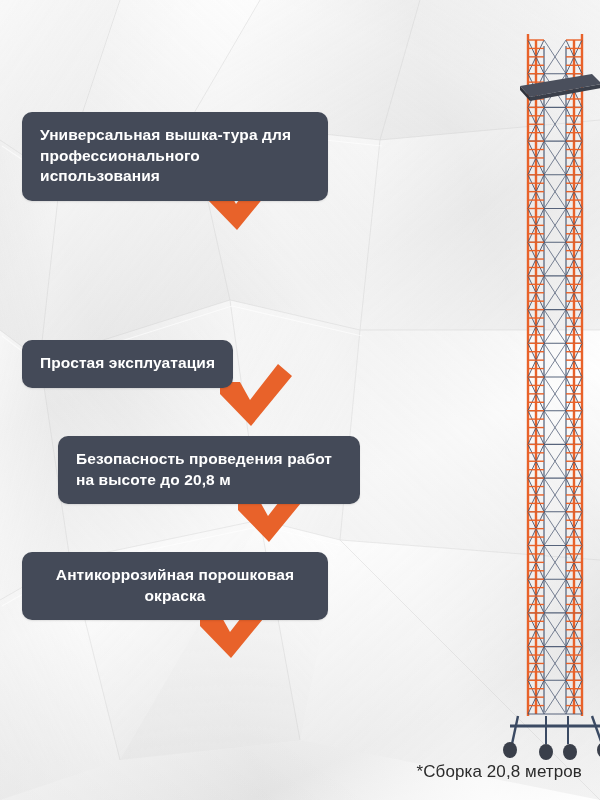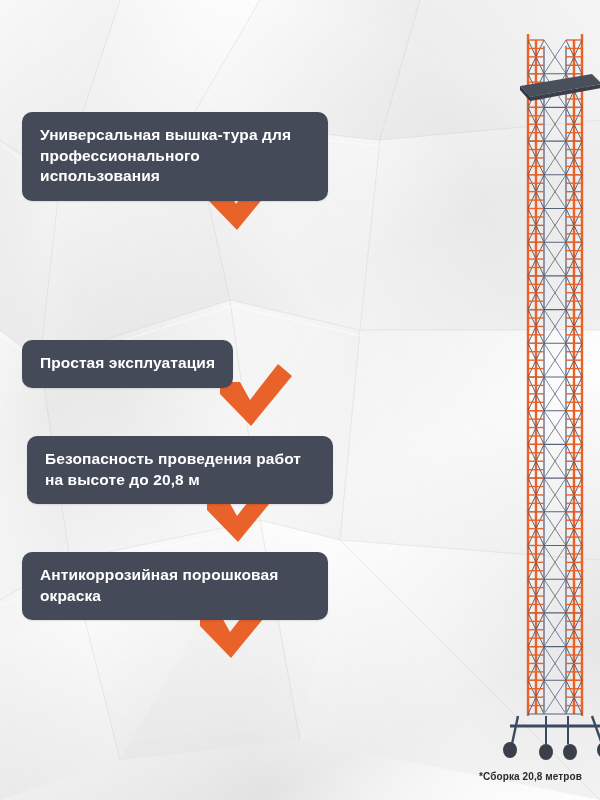--- a/index.html
+++ b/index.html
@@ -47,23 +47,23 @@
     z-index:1;
     pointer-events:none;
   }
   
   .tower-wrap{
     position:absolute;right:0;top:0;width:240px;height:800px;
   }
   .caption{
     position:absolute;
     right:18px;bottom:18px;
-    font-size:10px;
+    font-size:17px;
     color:#2b2b2b;
-    font-weight:700;
+    font-weight:400;
     letter-spacing:0.1px;
   }
 </style>
 </head>
 <body>
 
 <div class="backdrop">
   <svg viewBox="0 0 600 800" xmlns="http://www.w3.org/2000/svg" aria-hidden="true">
     <defs>
       <linearGradient id="fold1" x1="0" y1="0" x2="1" y2="1">
@@ -119,28 +119,28 @@
   </div>
 
 
   <div class="feature" style="left:22px;top:340px;border-radius:7px;">
     <svg class="check" style="left:198px;top:24px;" width="72" height="62" viewBox="0 0 72 62">
       <polygon points="0,18 20,18 30,36 58,0 72,12 31,62 0,30" fill="#e8622a"></polygon>
     </svg>
     <div class="bubble">Простая эксплуатация</div>
   </div>
 
-  <div class="feature" style="left:7px;top:436px;padding-left:20px;">
+  <div class="feature" style="left:38px;top:436px;padding-left:20px;">
     <svg class="check" style="left:200px;top:44px;" width="72" height="62" viewBox="0 0 72 62">
       <polygon points="0,18 20,18 30,36 58,0 72,12 31,62 0,30" fill="#e8622a"></polygon>
     </svg>
     <div class="bubble">Безопасность проведения работ на высоте до 20,8 м</div>
   </div>
 
-  <div class="feature" style="left:22px;top:552px;">
+  <div class="feature" style="left:22px;top:552px;text-align:center;">
     <svg class="check" style="left:178px;top:44px;" width="72" height="62" viewBox="0 0 72 62">
       <polygon points="0,18 20,18 30,36 58,0 72,12 31,62 0,30" fill="#e8622a"></polygon>
     </svg>
     <div class="bubble">Антикоррозийная порошковая окраска</div>
   </div>
 
 </div>
 
 <div class="tower-wrap">
   <svg viewBox="0 0 240 800" width="240" height="800" xmlns="http://www.w3.org/2000/svg" aria-hidden="true">

